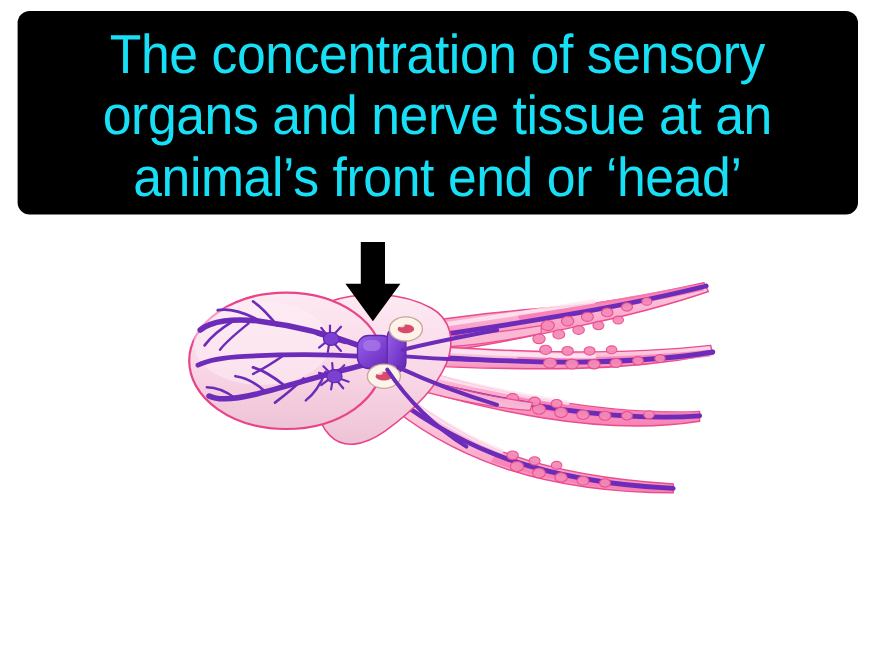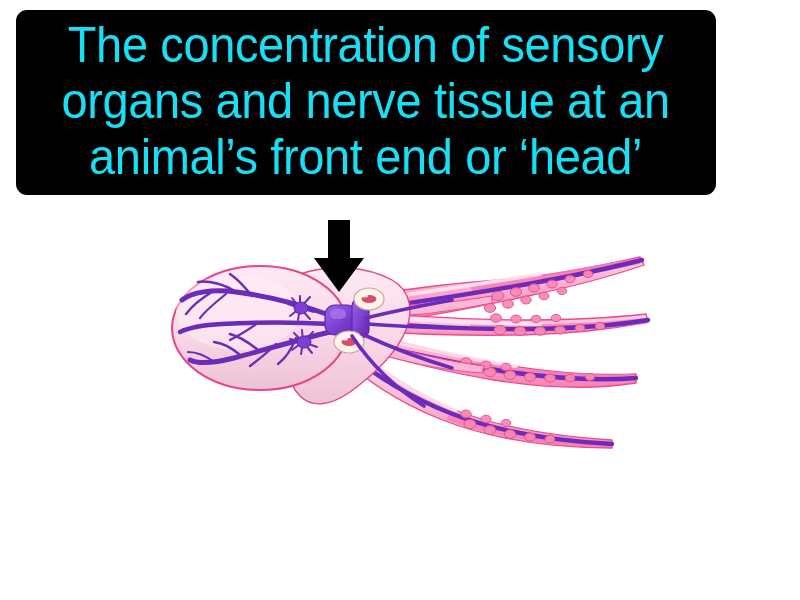--- a/index.html
+++ b/index.html
@@ -21,28 +21,28 @@
     width: 800px;
     height: 600px;
     background: #ffffff;
   }
 
   
   #definition-box {
     position: absolute;
     left: 16px;
     top: 10px;
-    width: 700px;
+    width: 764px;
     height: 185px;
     background: #000000;
     border-radius: 11px;
     display: flex;
     flex-direction: column;
     align-items: center;
-    justify-content: center;
+    justify-content: flex-end;
     box-sizing: border-box;
     padding: 2px 14px 6px 14px;
   }
   #definition-text {
     color: #17dff5;
     font-family: "Liberation Sans", sans-serif;
     font-size: 50px;
     line-height: 56px;
     font-weight: 400;
     text-align: center;

